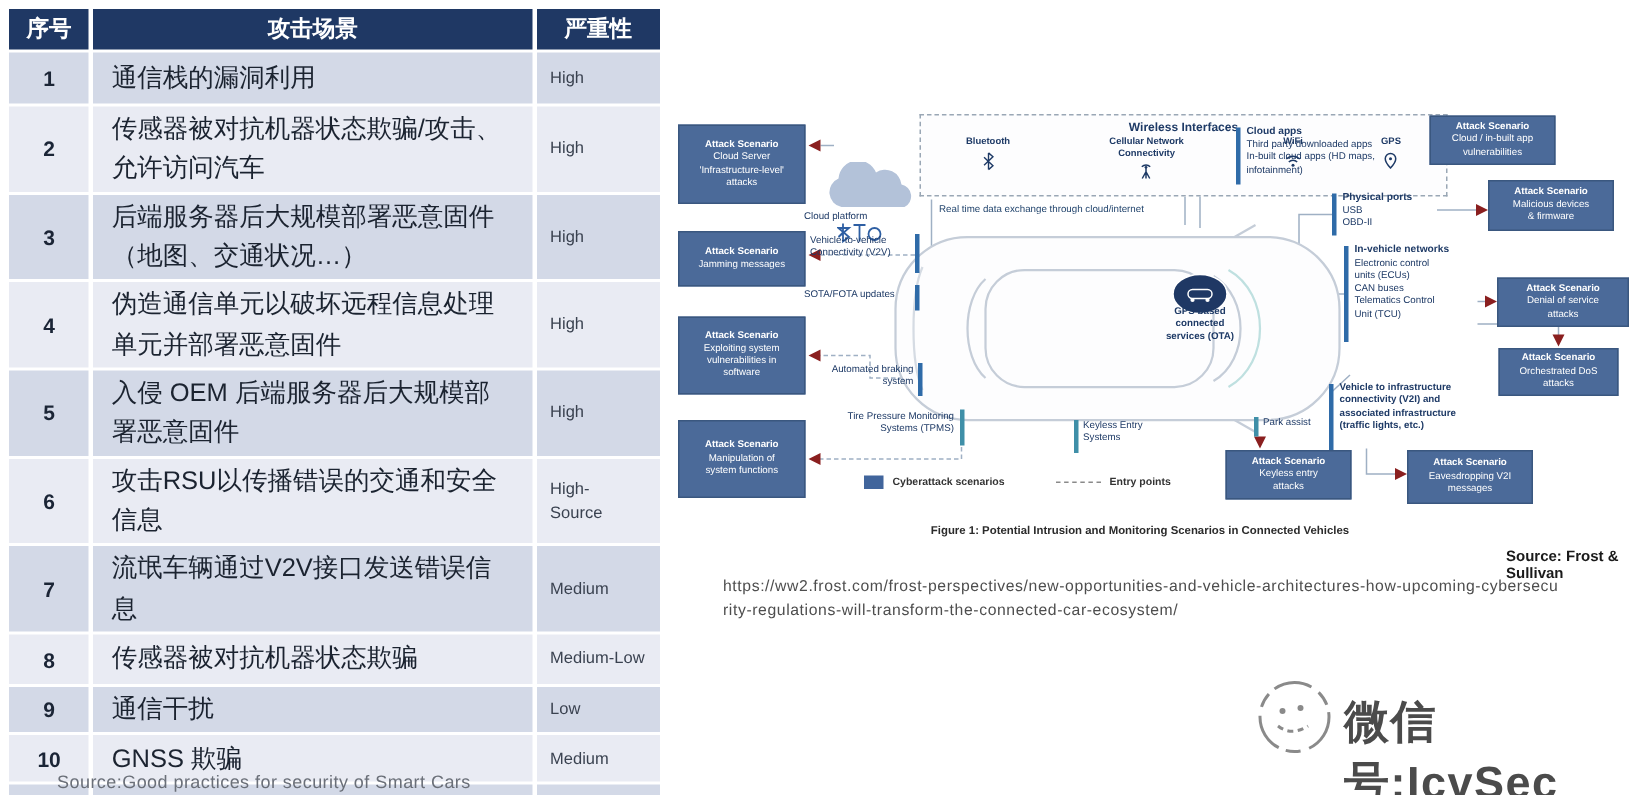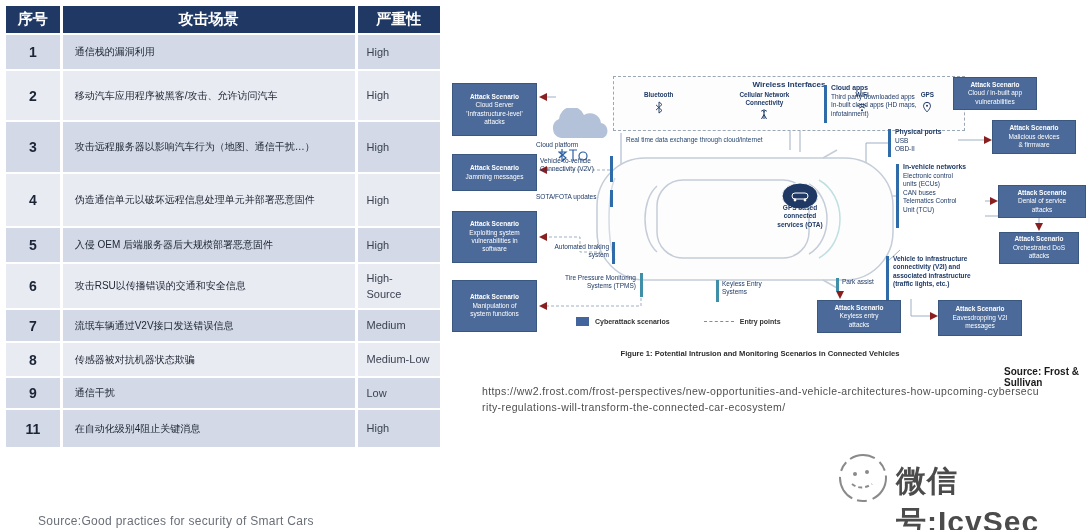--- a/index.html
+++ b/index.html
@@ -7,21 +7,21 @@
        font-family:"Liberation Sans","DejaVu Sans",sans-serif;color:#222;}
   .abs{position:absolute;}
   .pre{white-space:pre-line;}
 
   
   .tblwrap{left:3px;top:4px;width:440px;}
   table.attack{width:100%;border-collapse:separate;border-spacing:3px 2px;}
   table.attack th{background:#1f3864;color:#fff;font-size:15px;font-weight:bold;height:25px;text-align:center;}
   table.attack td{vertical-align:middle;}
   td.no{width:56px;text-align:center;font-size:14px;font-weight:600;color:#1b2536;}
-  td.sc{width:296px;padding:2px 12px;font-size:10px;font-weight:500;color:#1b2330;line-height:1.55;}
+  td.sc{width:296px;padding:2px 12px;font-size:17px;font-weight:500;color:#1b2330;line-height:1.55;}
   td.sv{width:76px;padding-left:9px;font-size:11px;color:#3a4250;line-height:1.5;}
   tr.ra td{background:#d3d9e7;}
   tr.rb td{background:#e9ebf3;}
   .tbl-src{left:38px;top:514px;font-size:12px;color:#6a6f78;letter-spacing:.3px;}
 
   
   .abox{background:#4b6a99;border:1px solid #3a577f;color:#fff;text-align:center;
         display:flex;flex-direction:column;justify-content:center;box-sizing:border-box;
         font-size:6.5px;line-height:1.3;padding:2px;}
   .at{font-weight:700;}
@@ -56,26 +56,26 @@
       <th style="width:296px">攻击场景</th>
       <th style="width:76px">严重性</th>
     </tr>
     <tr class="ra" style="height:34px">
       <td class="no">1</td>
       <td class="sc">通信栈的漏洞利用</td>
       <td class="sv pre">High</td>
     </tr>
     <tr class="rb" style="height:49px">
       <td class="no">2</td>
-      <td class="sc">移动汽车应用程序被黑客/攻击、允许访问汽车</td>
+      <td class="sc">传感器被对抗机器状态欺骗/攻击、允许访问汽车</td>
       <td class="sv pre">High</td>
     </tr>
     <tr class="ra" style="height:50px">
       <td class="no">3</td>
-      <td class="sc">攻击远程服务器以影响汽车行为（地图、通信干扰…）</td>
+      <td class="sc">后端服务器后大规模部署恶意固件（地图、交通状况…）</td>
       <td class="sv pre">High</td>
     </tr>
     <tr class="rb" style="height:52px">
       <td class="no">4</td>
       <td class="sc">伪造通信单元以破坏远程信息处理单元并部署恶意固件</td>
       <td class="sv pre">High</td>
     </tr>
     <tr class="ra" style="height:34px">
       <td class="no">5</td>
       <td class="sc">入侵 OEM 后端服务器后大规模部署恶意固件</td>
@@ -94,20 +94,25 @@
     </tr>
     <tr class="rb" style="height:33px">
       <td class="no">8</td>
       <td class="sc">传感器被对抗机器状态欺骗</td>
       <td class="sv pre">Medium-Low</td>
     </tr>
     <tr class="ra" style="height:30px">
       <td class="no">9</td>
       <td class="sc">通信干扰</td>
       <td class="sv pre">Low</td>
+    </tr>
+    <tr class="rb" style="height:31px">
+      <td class="no">10</td>
+      <td class="sc">GNSS 欺骗</td>
+      <td class="sv pre">Medium</td>
     </tr>
     <tr class="ra" style="height:37px">
       <td class="no">11</td>
       <td class="sc">在自动化级别4阻止关键消息</td>
       <td class="sv pre">High</td>
     </tr>
   </tbody>
     </table>
 </div>
 <div class="abs tbl-src">Source:Good practices for security of Smart Cars</div>

